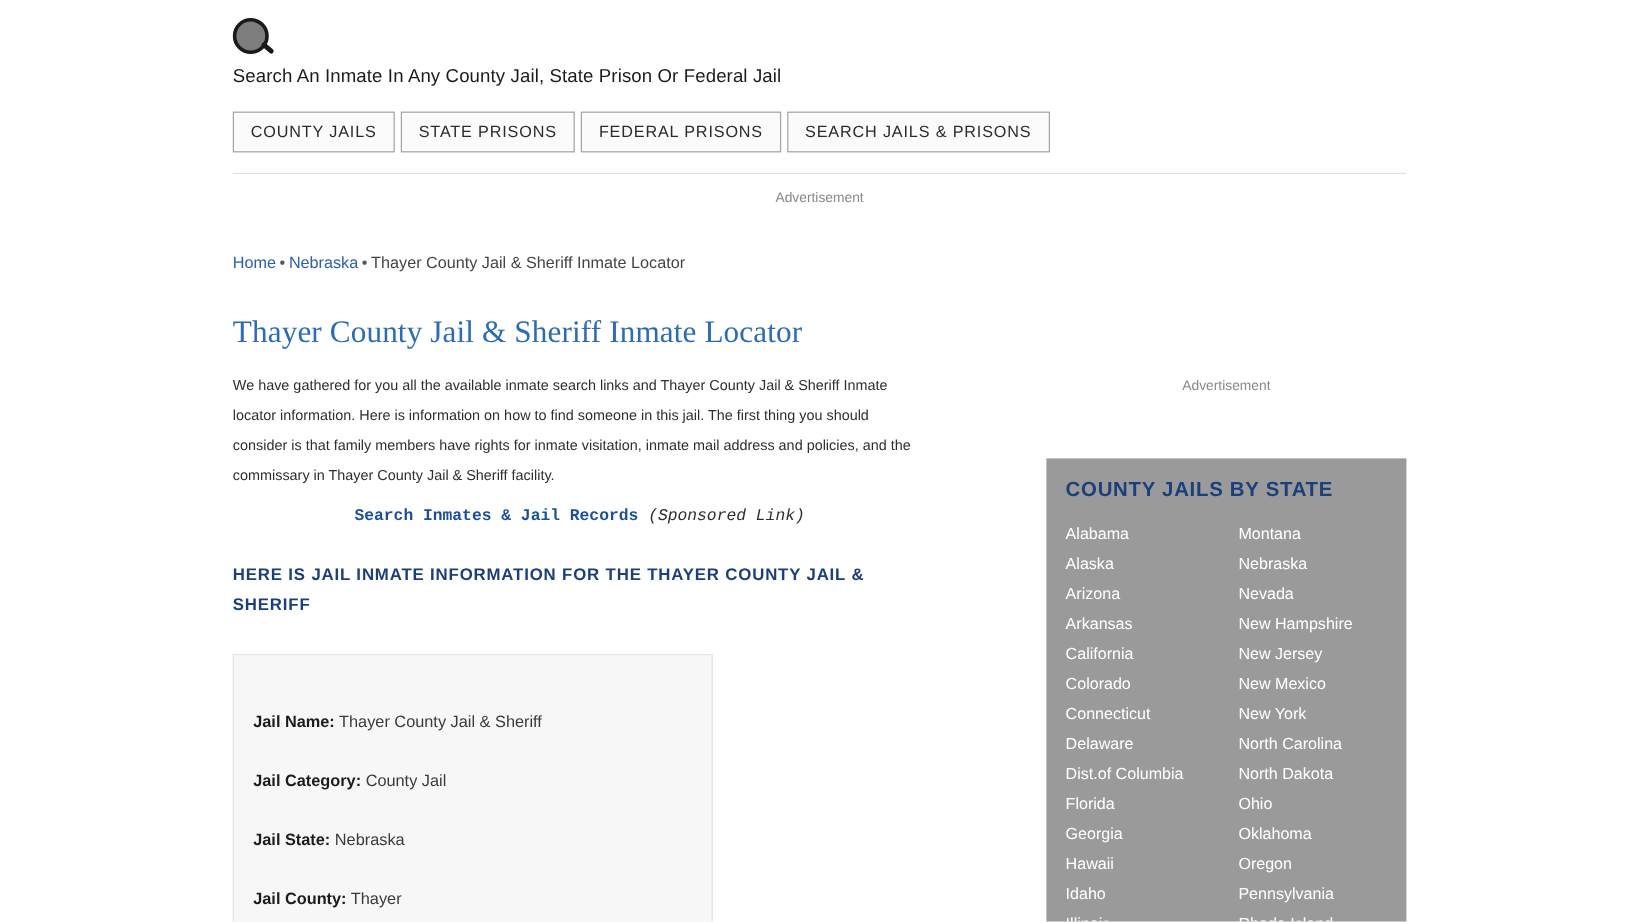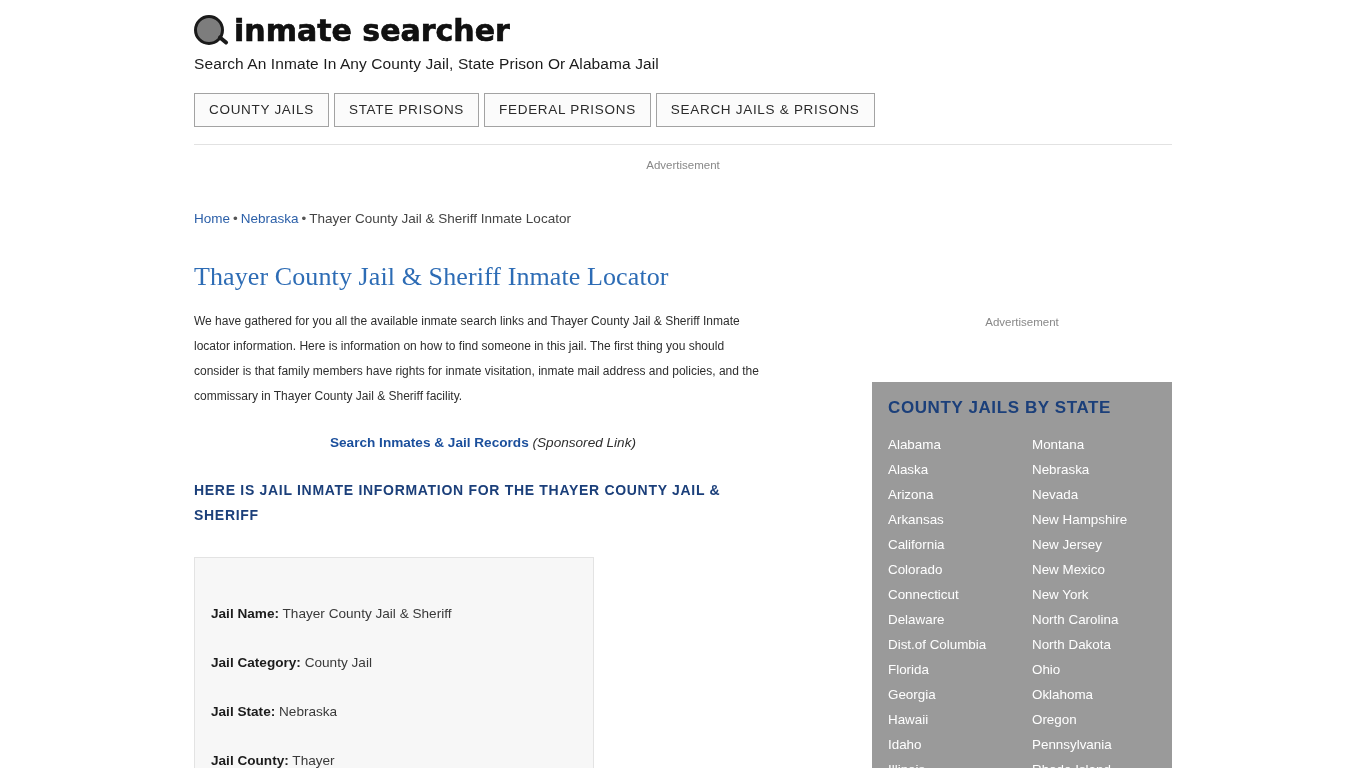--- a/index.html
+++ b/index.html
@@ -123,24 +123,25 @@
     letter-spacing: 0.1px;
   }
   p.intro {
     font-size: 12px;
     line-height: 25px;
     color: #2e2e2e;
     margin: 17px 0 0 0;
     width: 578px;
   }
   .sponsored {
-    margin-top: 26px;
+    margin-top: 14px;
     text-align: center;
     width: 578px;
     font-size: 13.6px;
+    font-family: Liberation Mono, monospace;
   }
   .sponsored a {
     color: #1b4f9c;
     font-weight: bold;
     text-decoration: none;
     cursor: pointer;
   }
   .sponsored .note {
     color: #2e2e2e;
     font-style: italic;
@@ -221,23 +222,22 @@
 
 <div class="page">
 
   <div class="container">
 
     <div class="logo-row">
       <div class="logo-mark">
         <div class="ring"></div>
         <div class="handle"></div>
       </div>
-      <div class="logo-text">inmate searcher</div>
-    </div>
-    <div class="tagline">Search An Inmate In Any County Jail, State Prison Or Alabama Jail</div>
+    </div>
+    <div class="tagline">Search An Inmate In Any County Jail, State Prison Or Federal Jail</div>
 
     <div class="nav">
       <div class="nav-item">COUNTY JAILS</div>
       <div class="nav-item">STATE PRISONS</div>
       <div class="nav-item">FEDERAL PRISONS</div>
       <div class="nav-item">SEARCH JAILS &amp; PRISONS</div>
     </div>
     <div class="nav-rule"></div>
 
     <div class="ad-top">

